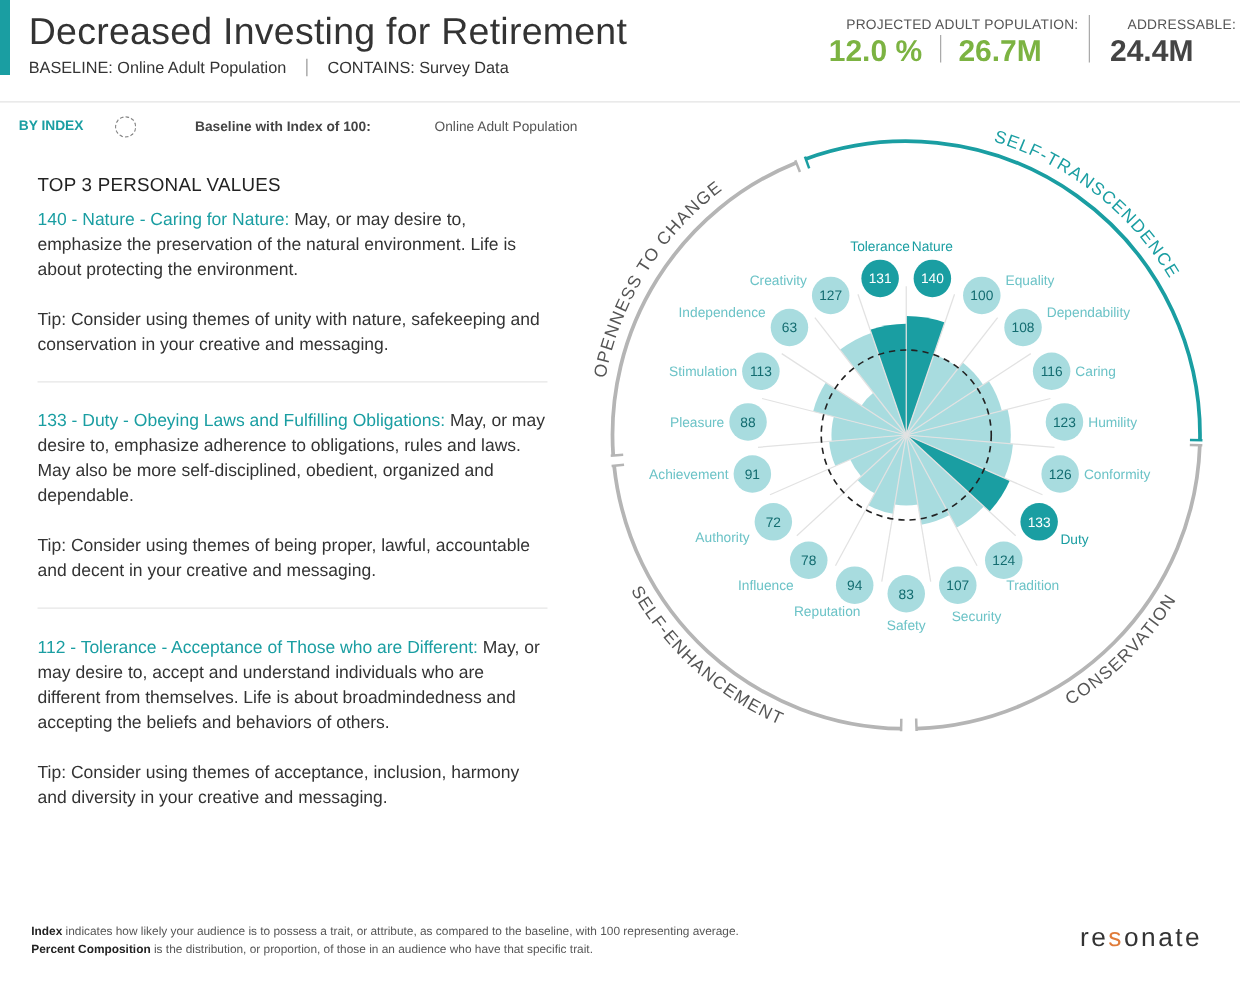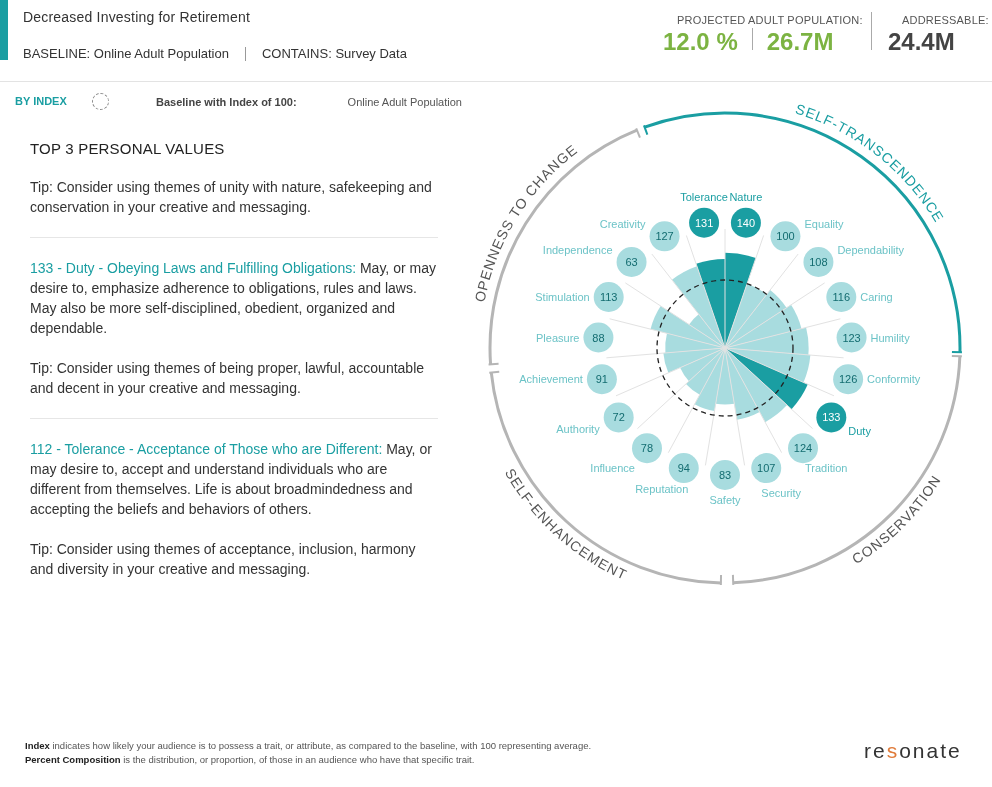--- a/index.html
+++ b/index.html
@@ -1,18 +1,18 @@
 <!DOCTYPE html>
 <html><head>
 <meta charset="utf-8">
 <style>
   html,body{margin:0;padding:0;background:#fff;}
   body{width:992px;height:787px;position:relative;overflow:hidden;font-family:"Liberation Sans","DejaVu Sans",sans-serif;color:#333;}
   .accent-bar{position:absolute;left:0;top:0;width:8px;height:60px;background:#1a9ea2;}
-  .title{position:absolute;left:23px;top:9px;font-size:14px;color:#333;letter-spacing:0.2px;}
+  .title{position:absolute;left:23px;top:9px;font-size:30px;color:#333;letter-spacing:0.2px;}
   .subline{position:absolute;left:23px;top:46px;font-size:13px;color:#333;display:flex;align-items:center;}
   .subline .sep{display:inline-block;width:1px;height:14px;background:#999;margin:0 16px;}
   .stats{position:absolute;top:14px;left:663px;}
   .stat-label{font-size:11px;color:#555;letter-spacing:0.2px;padding-left:14px;}
   .stat-row{display:flex;margin-top:2px;}
   .stat-green{font-size:24px;font-weight:bold;color:#7cb342;}
   .stat-divider{width:1px;height:22px;background:#aaa;margin:0 14px;}
   .vdiv{position:absolute;left:871px;top:12px;width:1px;height:38px;background:#aaa;}
   .addr{position:absolute;left:888px;top:14px;}
   .addr .stat-val{font-size:24px;font-weight:bold;color:#444;}
@@ -67,20 +67,21 @@
 <div class="legend">
   <span class="dash-circle"></span>
   <b>Baseline with Index of 100:</b>
   <span class="val">Online Adult Population</span>
 </div>
 
 <div class="left-panel">
   <div class="panel-title">TOP 3 PERSONAL VALUES</div>
 
   <div class="value-block">
+    <p><span class="hl">140 - Nature - Caring for Nature:</span><span> May, or may desire to, emphasize the preservation of the natural environment. Life is about protecting the environment.</span></p>
     <p class="tip">Tip: Consider using themes of unity with nature, safekeeping and conservation in your creative and messaging.</p>
   </div>
   <div class="block-sep"></div>
   <div class="value-block">
     <p><span class="hl">133 - Duty - Obeying Laws and Fulfilling Obligations:</span><span> May, or may desire to, emphasize adherence to obligations, rules and laws. May also be more self-disciplined, obedient, organized and dependable.</span></p>
     <p class="tip">Tip: Consider using themes of being proper, lawful, accountable and decent in your creative and messaging.</p>
   </div>
   <div class="block-sep"></div>
   <div class="value-block">
     <p><span class="hl">112 - Tolerance - Acceptance of Those who are Different:</span><span> May, or may desire to, accept and understand individuals who are different from themselves. Life is about broadmindedness and accepting the beliefs and behaviors of others.</span></p>

